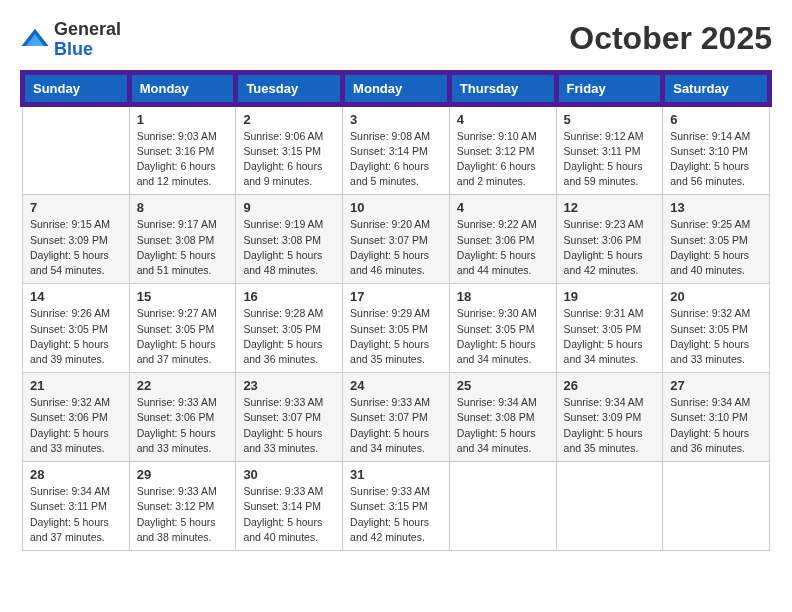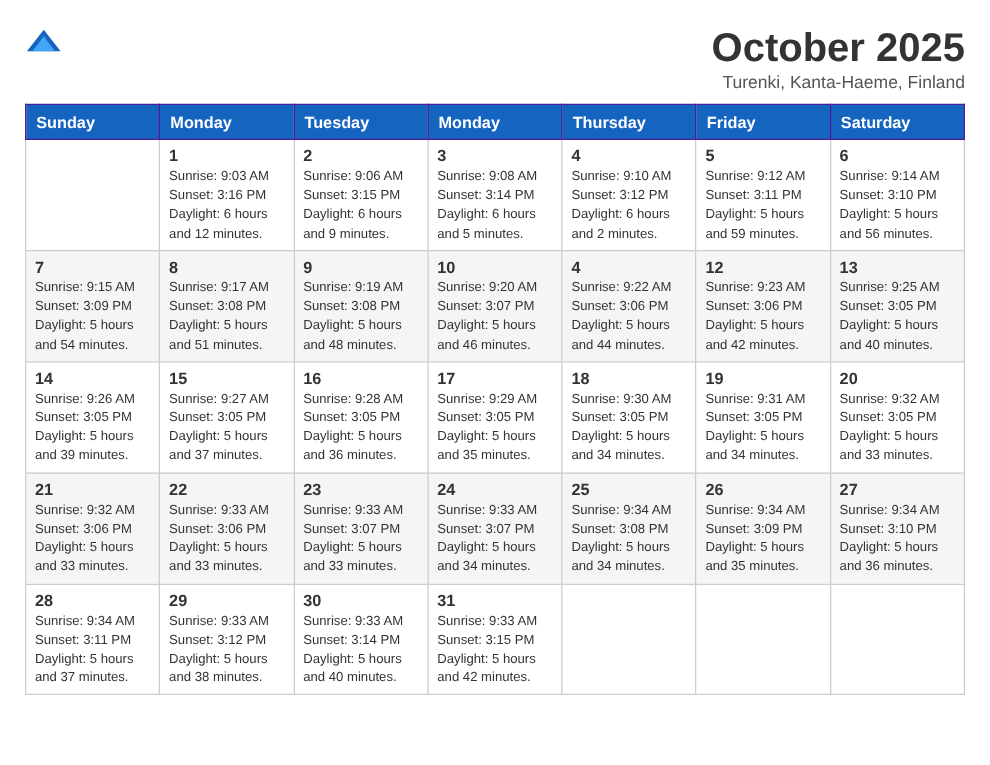--- a/index.html
+++ b/index.html
@@ -56,21 +56,21 @@
       width: 100%;
       border-collapse: collapse;
       border: 1px solid #ccc;
     }
     .calendar th {
       background-color: #1565c0;
       color: #fff;
       text-align: left;
       padding: 6px 8px;
       font-size: 13px;
-      border: 1px solid #4c1d95;
+      border: 5px solid #4c1d95;
     }
     .calendar td {
       vertical-align: top;
       border: 1px solid #ccc;
       padding: 5px 7px;
       width: 107px;
       min-height: 90px;
     }
     .day-number {
       font-weight: bold;
@@ -99,24 +99,27 @@
   </style>
 </head>
 <body>
 
 <div class="header-area">
   <div class="logo">
     <svg class="logo-icon" viewBox="0 0 40 40">
       <polygon points="20,5 38,28 2,28" fill="#1565c0"></polygon>
       <polygon points="20,12 32,28 8,28" fill="#42a5f5"></polygon>
     </svg>
+    <div class="logo-text">
+      <span class="logo-general">General</span>
+      <span class="logo-blue">Blue</span>
+    </div>
   </div>
   <div class="title-area">
     <div class="month-title">October 2025</div>
-    <div class="location">Turenki, Kanta-Haeme, Finland</div>
   </div>
 </div>
 
 <table class="calendar">
   <thead>
     <tr>
     <th>Sunday</th>
         <th>Monday</th>
         <th>Tuesday</th>
         <th>Monday</th>

